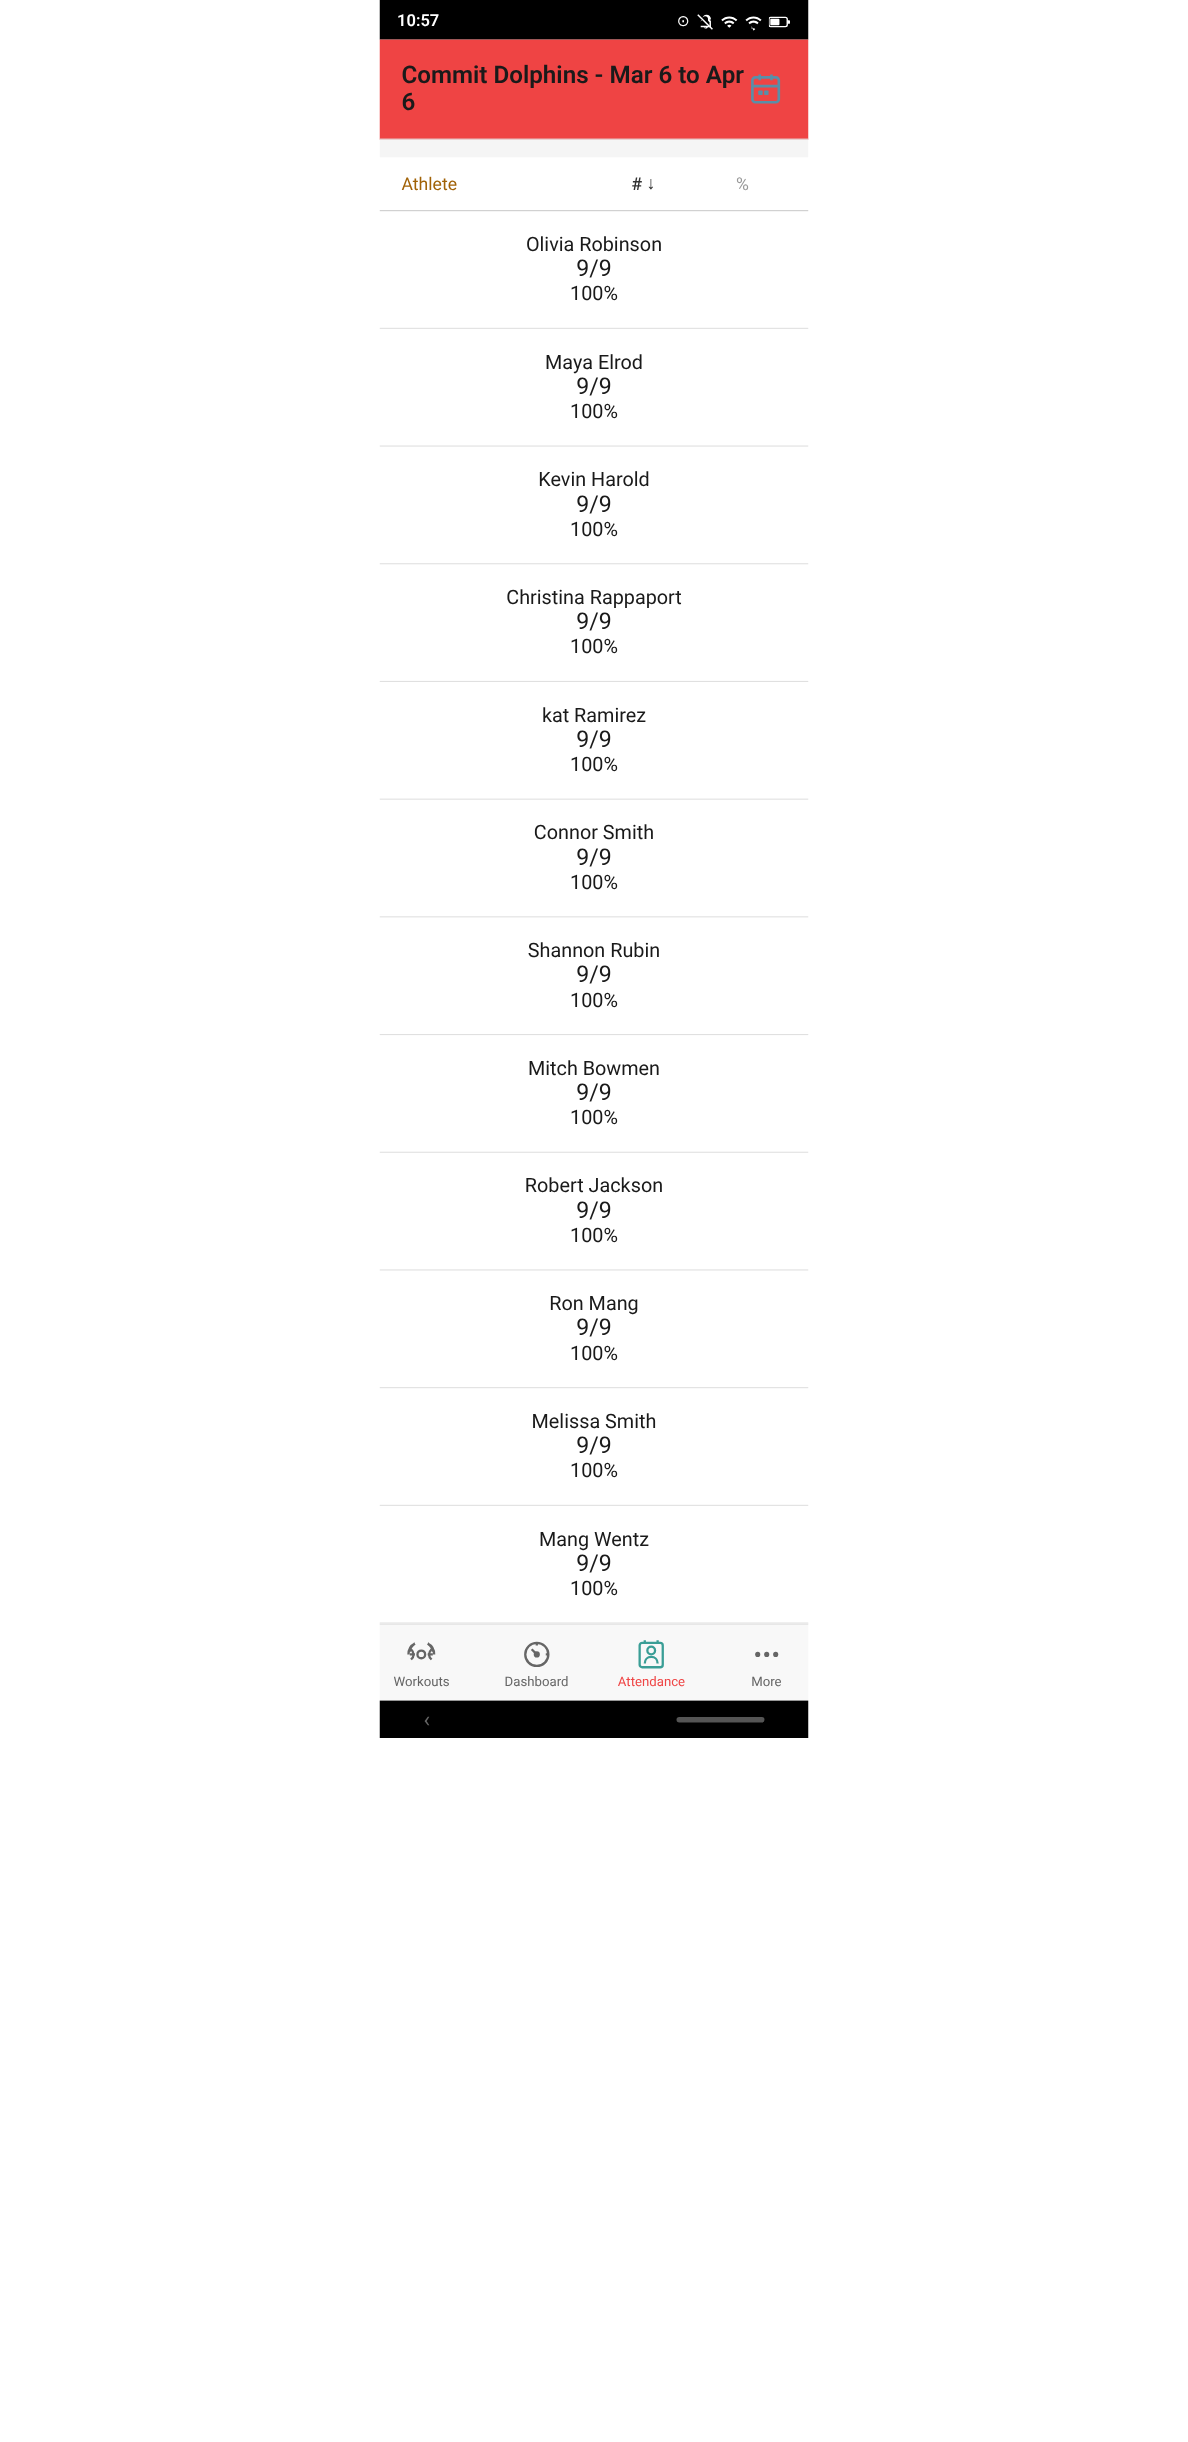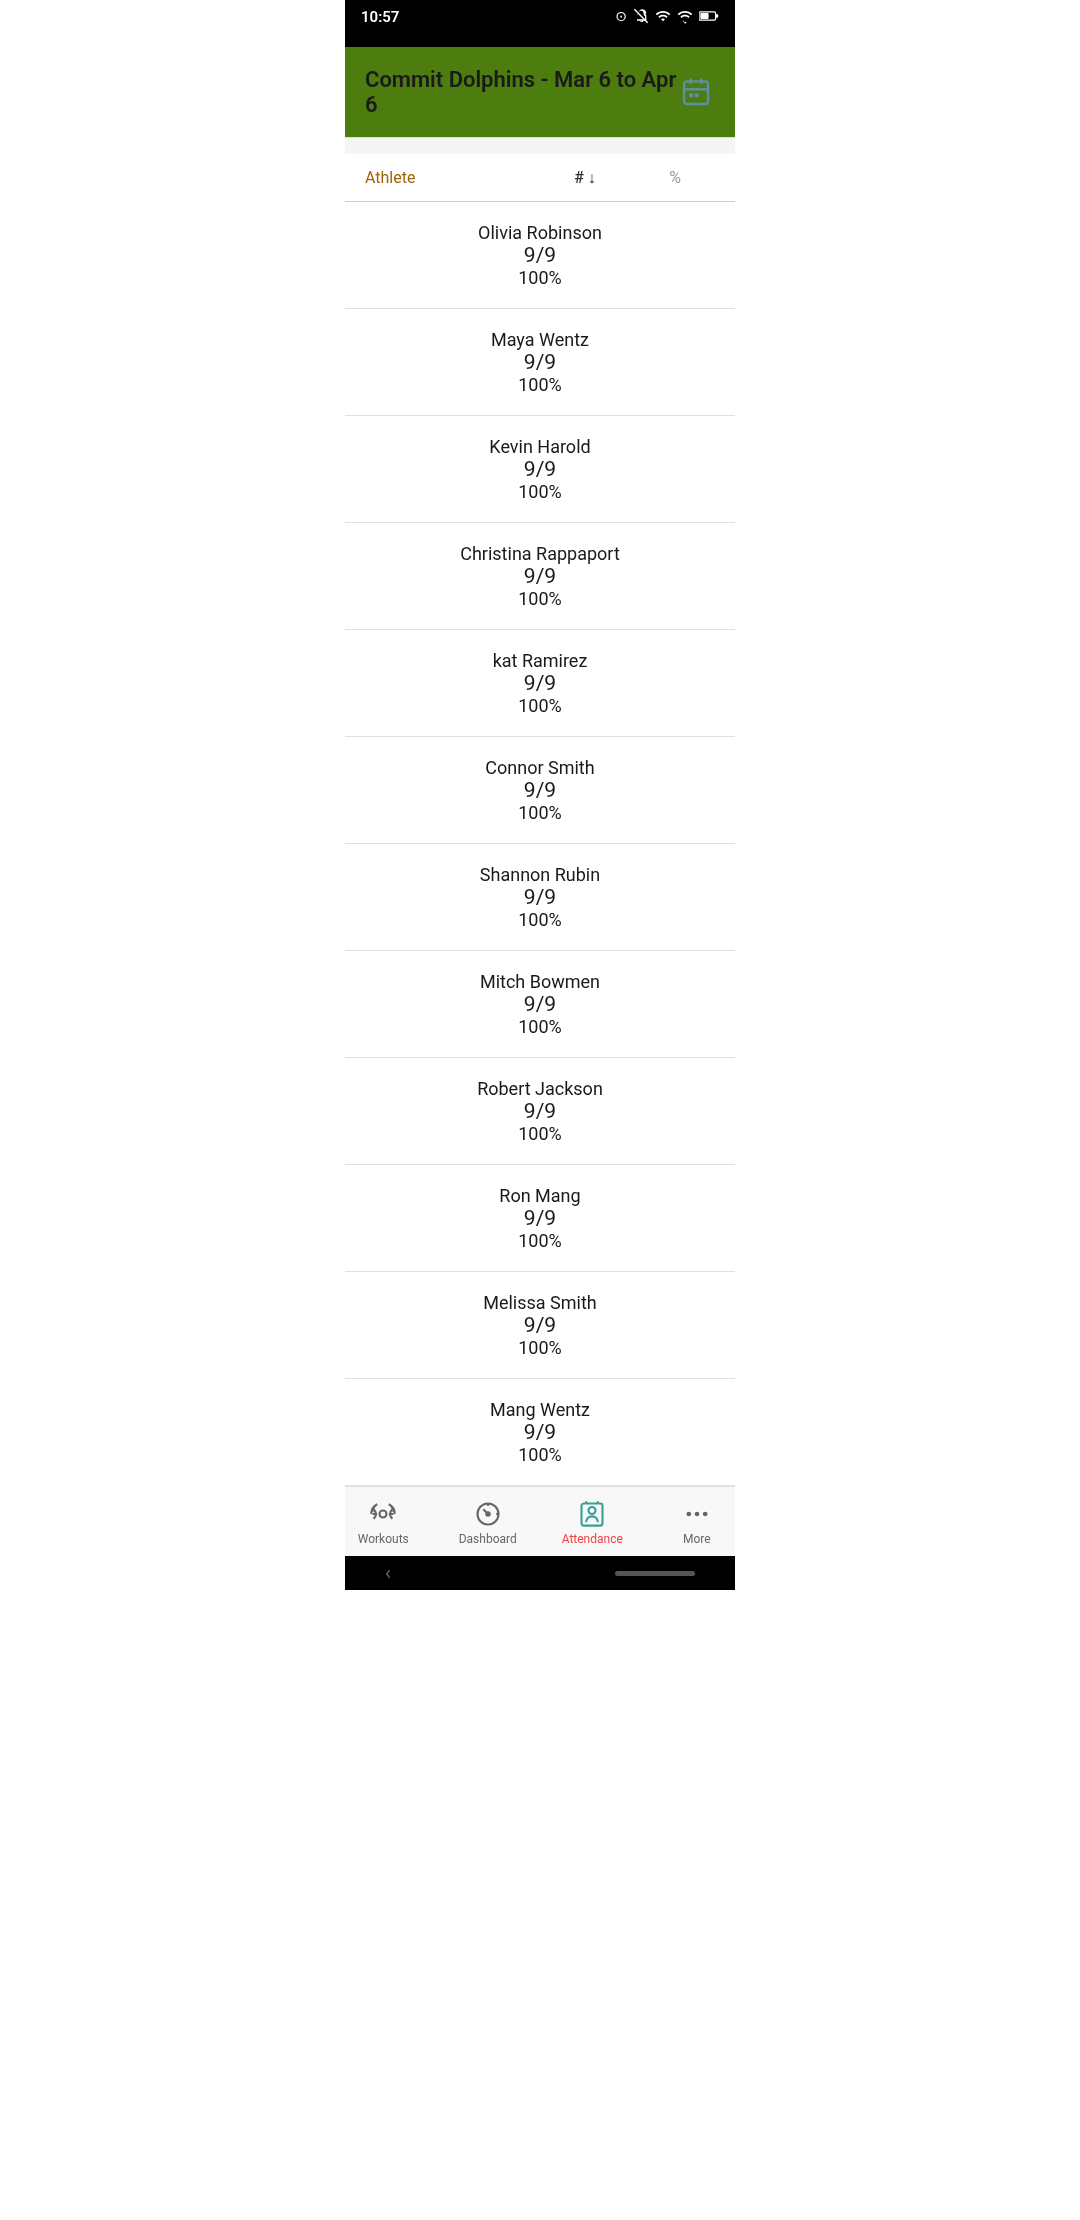--- a/index.html
+++ b/index.html
@@ -18,23 +18,23 @@
       flex-direction: column;
       margin: 0 auto;
     }
 
     
     .status-bar {
       background: #000000;
       color: #ffffff;
       display: flex;
       justify-content: space-between;
-      align-items: flex-start;
+      align-items: flex-end;
       padding: 8px 16px;
-      height: 47px;
+      height: 36px;
     }
 
     .status-time {
       font-size: 15px;
       font-weight: 600;
       color: #ffffff;
     }
 
     .status-icons {
       display: flex;
@@ -42,21 +42,21 @@
       gap: 6px;
     }
 
     .status-icon {
       color: #ffffff;
       font-size: 14px;
     }
 
     
     .header {
-      background: #4d7c0f;
+      background: #ef4444;
       padding: 20px 20px 20px 20px;
       display: flex;
       align-items: center;
       justify-content: space-between;
       border-bottom: 1px solid #e0e0e0;
     }
 
     .header-title {
       font-size: 22px;
       font-weight: 600;
@@ -264,21 +264,21 @@
   <span class="col-percent">%</span>
 </div>
 
 <div id="athletes-container">
 <div class="table-row">
       <span class="athlete-name">Olivia Robinson</span>
       <span class="attendance-count">9/9</span>
       <span class="attendance-percent">100%</span>
     </div>
     <div class="table-row">
-      <span class="athlete-name">Maya Wentz</span>
+      <span class="athlete-name">Maya Elrod</span>
       <span class="attendance-count">9/9</span>
       <span class="attendance-percent">100%</span>
     </div>
     <div class="table-row">
       <span class="athlete-name">Kevin Harold</span>
       <span class="attendance-count">9/9</span>
       <span class="attendance-percent">100%</span>
     </div>
     <div class="table-row">
       <span class="athlete-name">Christina Rappaport</span>

